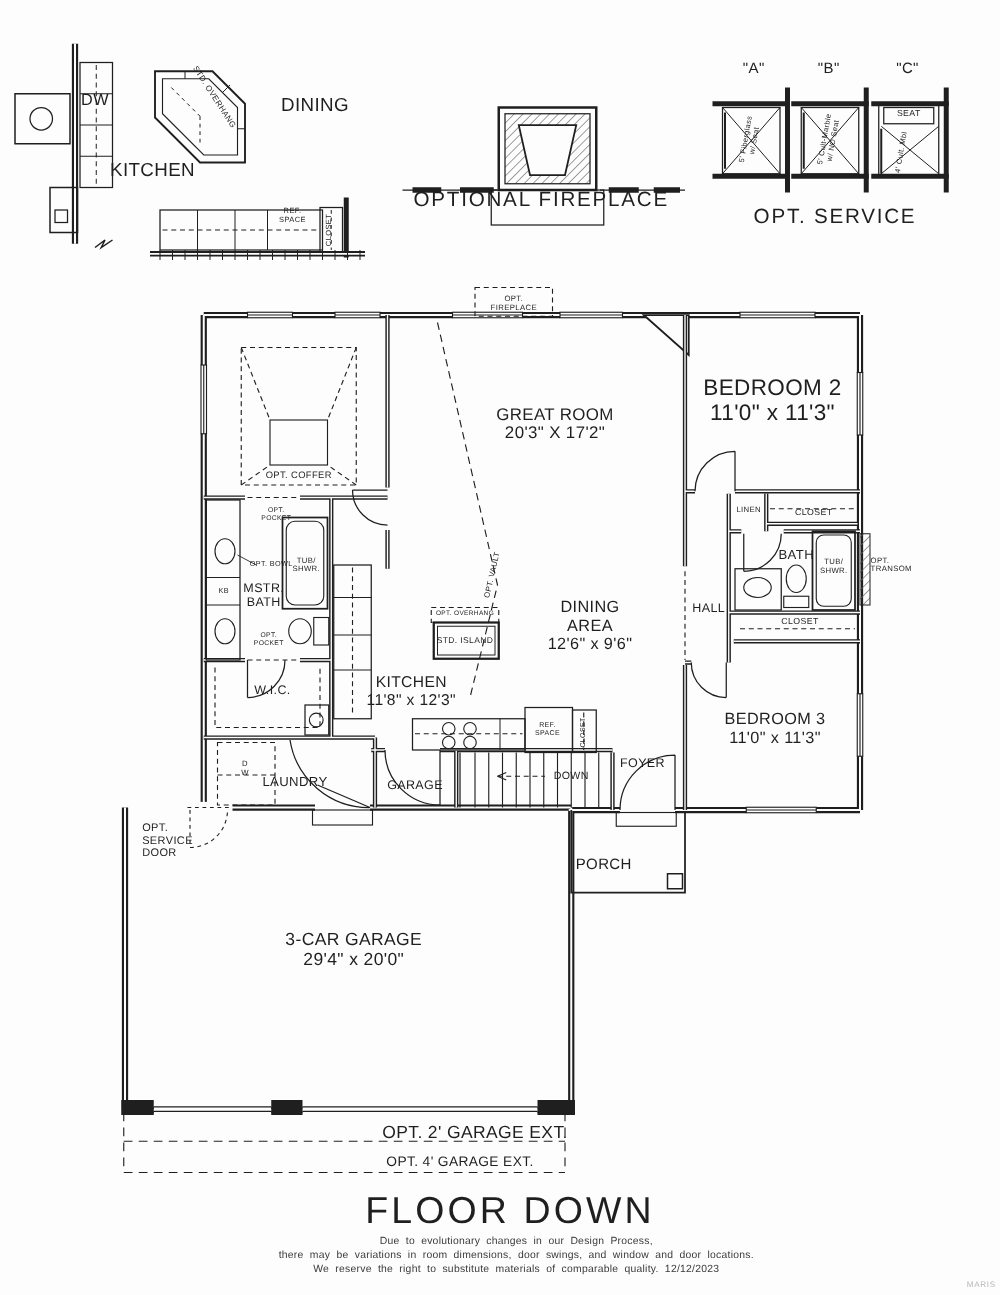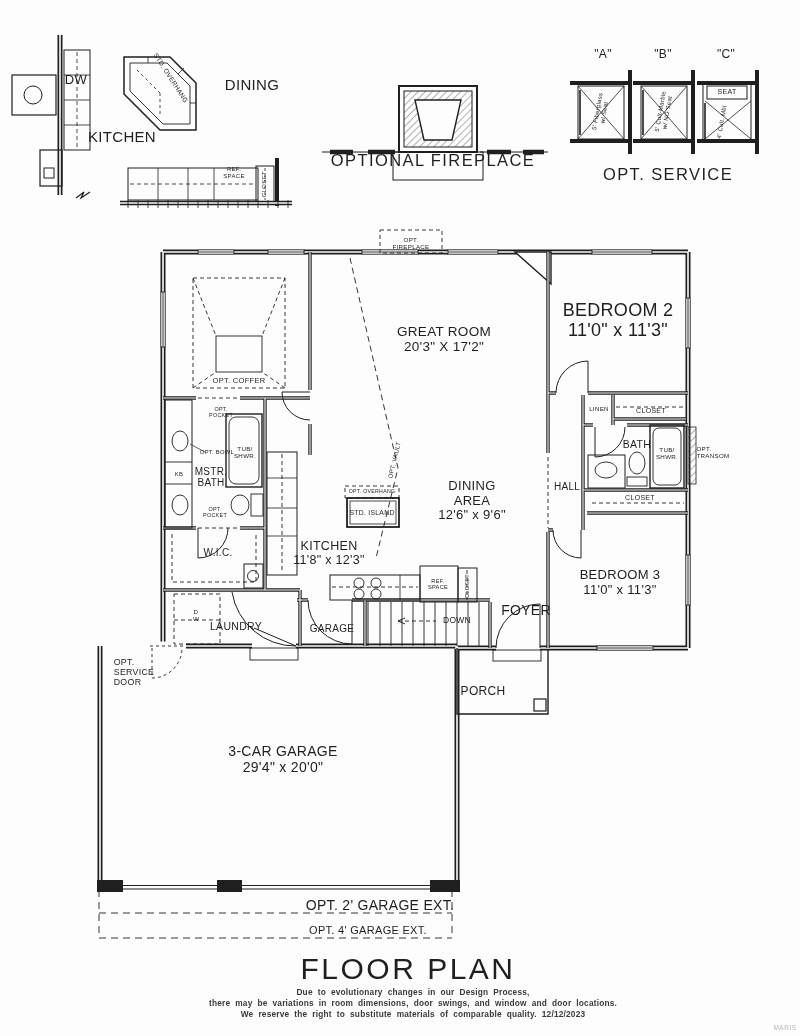--- a/index.html
+++ b/index.html
@@ -8,21 +8,21 @@
   svg{position:absolute;left:0;top:0;}
   .lbl{position:absolute;transform:translate(-50%,-50%);white-space:pre;
        text-align:center;line-height:1.13;letter-spacing:.3px;color:#1f1f1f;}
   .left{text-align:left;}
   .rot57{transform:translate(-50%,-50%) rotate(57deg);}
   .rotm80{transform:translate(-50%,-50%) rotate(-80deg);}
   .rotm90{transform:translate(-50%,-50%) rotate(-90deg);}
   .rotm77{transform:translate(-50%,-50%) rotate(-77deg);}
   .cap{letter-spacing:1.4px;}
   .title{letter-spacing:2.5px;}
-  .disc{color:#3a3a3a;word-spacing:2.5px;letter-spacing:.2px;font-weight:bold;}
+  .disc{color:#3a3a3a;word-spacing:2.5px;letter-spacing:.2px;}
   .wm{color:#b7b7b7;letter-spacing:.5px;}
 </style>
 </head>
 <body>
 
 <div class="sheet">
 
 <svg width="800" height="1036" viewBox="0 0 800 1036">
   <defs>
     <pattern id="hch" width="5" height="5" patternUnits="userSpaceOnUse" patternTransform="rotate(45)">
@@ -272,21 +272,21 @@
 12'6" x 9'6"</div>
 <div class="lbl" style="left:372px;top:492px;font-size:5.2px">OPT. OVERHANG</div>
 <div class="lbl" style="left:372px;top:513px;font-size:6.8px">STD. ISLAND</div>
 <div class="lbl rotm77" style="left:394px;top:460px;font-size:6.2px">OPT. VAULT</div>
 <div class="lbl" style="left:329px;top:553px;font-size:12.5px">KITCHEN
 11'8" x 12'3"</div>
 <div class="lbl" style="left:438px;top:584px;font-size:5.6px">REF.
 SPACE</div>
 <div class="lbl rotm90" style="left:467px;top:586px;font-size:5.6px">CLOSET</div>
 <div class="lbl" style="left:457px;top:621px;font-size:8.5px">DOWN</div>
-<div class="lbl" style="left:526px;top:611px;font-size:14px">FOYER</div>
+<div class="lbl" style="left:514px;top:611px;font-size:10px">FOYER</div>
 <div class="lbl" style="left:483px;top:692px;font-size:12px">PORCH</div>
 <div class="lbl" style="left:236px;top:627px;font-size:10.5px">LAUNDRY</div>
 <div class="lbl" style="left:196px;top:615px;font-size:6.2px">D
 W</div>
 <div class="lbl" style="left:332px;top:629px;font-size:10px">GARAGE</div>
 <div class="lbl left" style="left:134px;top:673px;font-size:8.8px">OPT.
 SERVICE
 DOOR</div>
 <div class="lbl" style="left:211px;top:477px;font-size:10px">MSTR.
 BATH</div>
@@ -297,19 +297,19 @@
 <div class="lbl" style="left:215px;top:512px;font-size:5.4px">OPT.
 POCKET</div>
 <div class="lbl" style="left:245px;top:452px;font-size:6.2px">TUB/
 SHWR.</div>
 <div class="lbl" style="left:218px;top:553px;font-size:10px">W.I.C.</div>
 <div class="lbl" style="left:283px;top:760px;font-size:14px">3-CAR GARAGE
 29'4" x 20'0"</div>
 <div class="lbl" style="left:380px;top:906px;font-size:14px">OPT. 2' GARAGE EXT.</div>
 <div class="lbl" style="left:368px;top:930px;font-size:11px">OPT. 4' GARAGE EXT.</div>
 
-<div class="lbl title" style="left:408px;top:969px;font-size:30px">FLOOR PLAN</div>
+<div class="lbl title" style="left:408px;top:969px;font-size:30px">FLOOR DOWN</div>
 <div class="lbl disc" style="left:413px;top:993px;font-size:8.3px">Due to evolutionary changes in our Design Process,</div>
 <div class="lbl disc" style="left:413px;top:1004px;font-size:8.3px">there may be variations in room dimensions, door swings, and window and door locations.</div>
 <div class="lbl disc" style="left:413px;top:1015px;font-size:8.3px">We reserve the right to substitute materials of comparable quality. 12/12/2023</div>
 <div class="lbl wm" style="left:785px;top:1028px;font-size:6.5px">MARIS</div>
 
 </div>
 
 </body></html>

